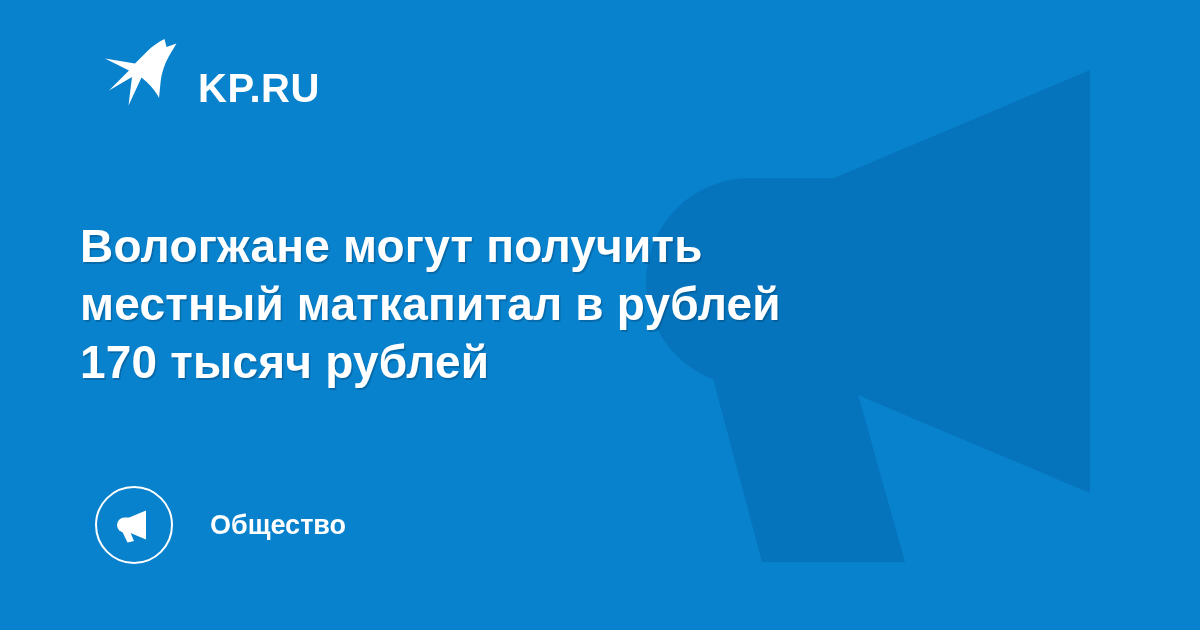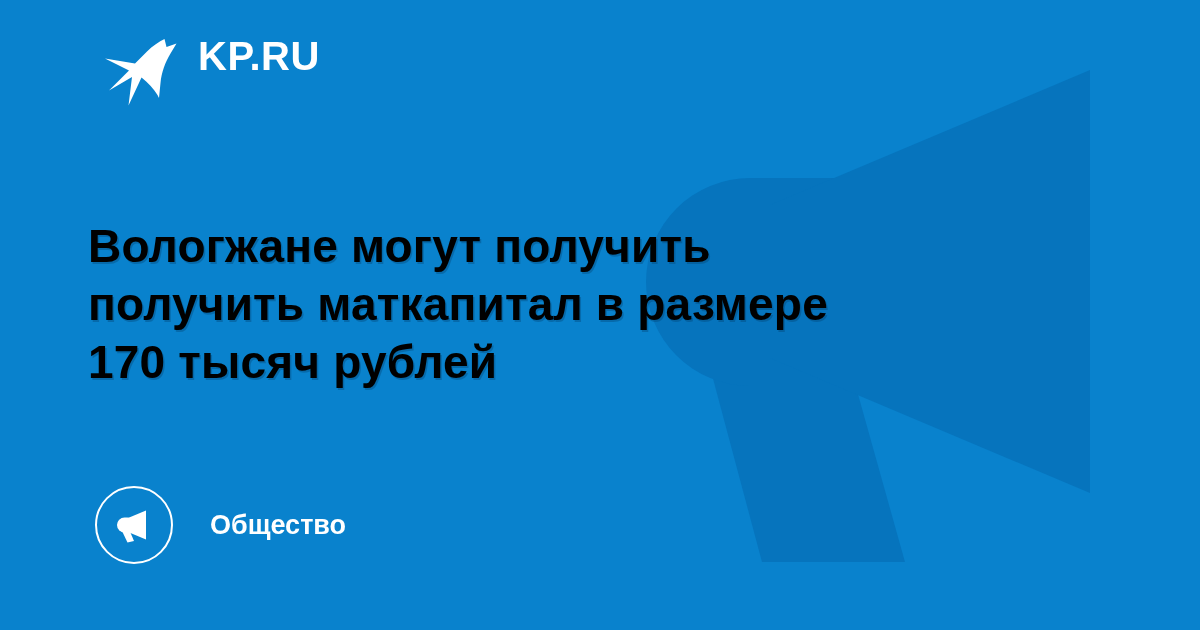--- a/index.html
+++ b/index.html
@@ -30,21 +30,21 @@
     height: 630px;
     pointer-events: none;
   }
 
   
   #brand {
     position: absolute;
     left: 102px;
     top: 36px;
     display: flex;
-    align-items: flex-start;
+    align-items: flex-end;
     gap: 20px;
     height: 72px;
   }
   #brand-mark {
     width: 76px;
     height: 72px;
     display: block;
     flex: 0 0 auto;
   }
   #brand-name {
@@ -52,24 +52,24 @@
     font-size: 40px;
     font-weight: bold;
     letter-spacing: 0.5px;
     line-height: 1;
     white-space: nowrap;
   }
 
   
   #headline {
     position: absolute;
-    left: 88px;
+    left: 80px;
     top: 186px;
     width: 960px;
-    color: #000000;
+    color: #ffffff;
     font-size: 46px;
     font-weight: bold;
     line-height: 58px;
     letter-spacing: 0.2px;
     text-shadow: 1.5px 1.5px 0 rgba(0, 52, 92, 0.30);
   }
   #headline .line {
     display: block;
     white-space: nowrap;
   }
@@ -138,21 +138,21 @@
                C 59.5 36.5 63.0 26.5 68.5 17.5
                L 74.5 7.5
                L 64.5 11.0
                Z"></path>
     </svg>
     <span id="brand-name">KP.RU</span>
   </div>
 
   <h1 id="headline">
     <span class="line">Вологжане могут получить</span>
-    <span class="line">получить маткапитал в размере</span>
+    <span class="line">местный маткапитал в рублей</span>
     <span class="line">170 тысяч рублей</span>
   </h1>
 
   <div id="category">
     <span id="category-icon-circle">
       <svg width="42" height="42" viewBox="0 0 42 42">
 
         <rect x="4" y="13.5" width="18" height="15" rx="7.5" ry="7.5" fill="#ffffff"></rect>
 
         <path d="M 15 14 L 33 6.5 L 33 35.5 L 15 28 Z" fill="#ffffff"></path>

